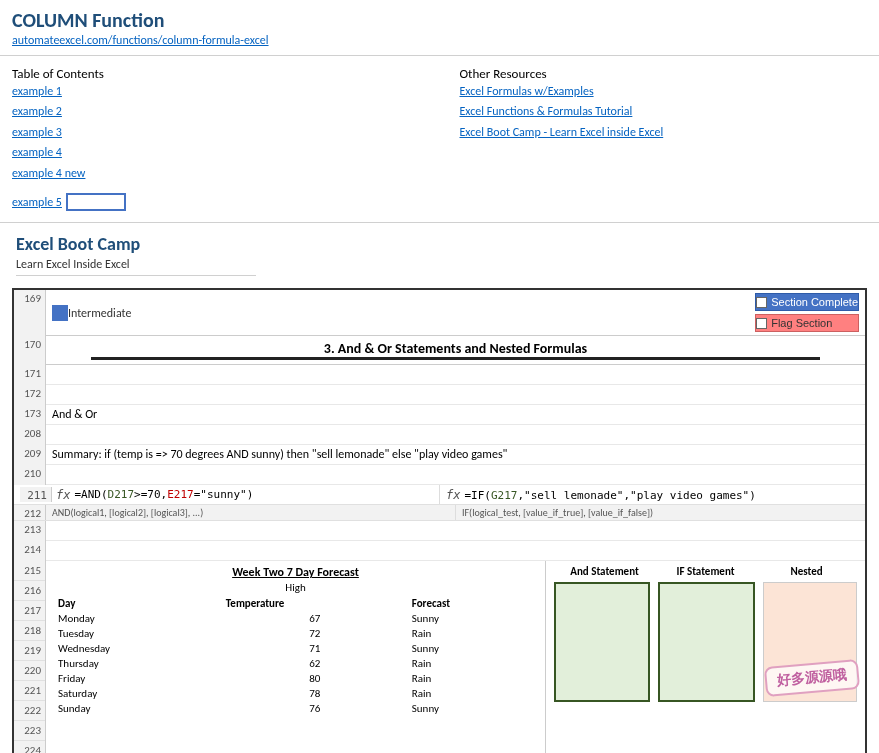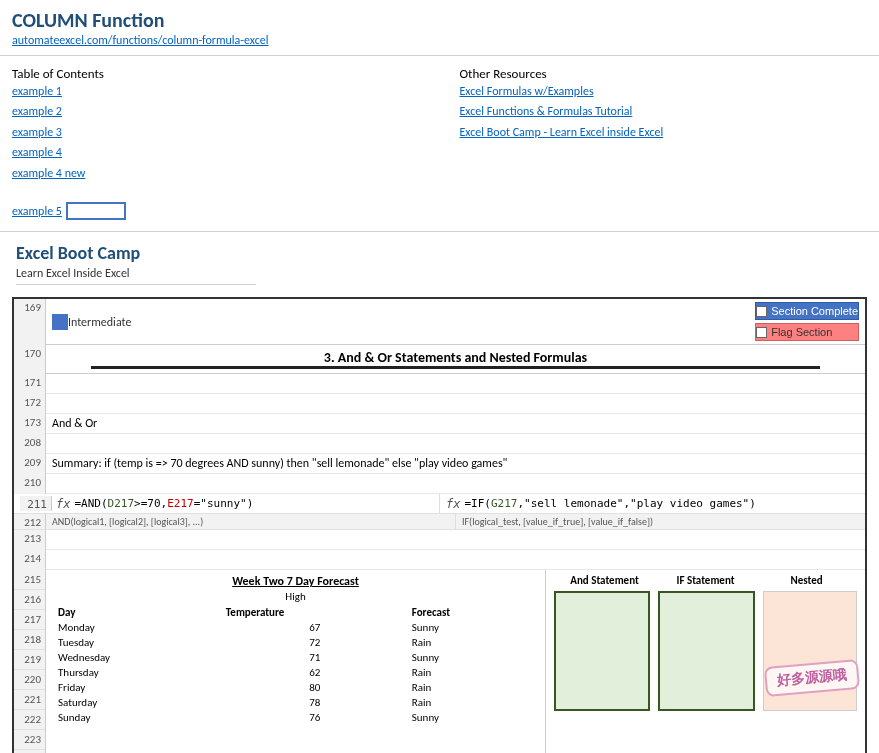--- a/index.html
+++ b/index.html
@@ -56,21 +56,21 @@
       color: #0563c1;
       text-decoration: underline;
       font-size: 12px;
       line-height: 1.7;
       cursor: pointer;
     }
 
     .selected-cell-row {
       display: flex;
       align-items: center;
-      margin-top: 18px;
+      margin-top: 9px;
     }
 
     .empty-cell {
       width: 60px;
       height: 18px;
       border: 2px solid #4472c4;
       display: inline-block;
       margin-left: 4px;
     }
 
@@ -229,20 +229,21 @@
       color: #375623;
     }
 
     .formula-text .hl-red {
       color: #c00000;
     }
 
     .two-col-formula {
       display: flex;
       border-bottom: 1px solid #e0e0e0;
+      align-items: flex-end;
     }
 
     .formula-half {
       flex: 1;
       border-right: 1px solid #ddd;
       padding: 2px 6px;
       font-size: 11px;
       font-family: Consolas, monospace;
       display: flex;
       align-items: center;

